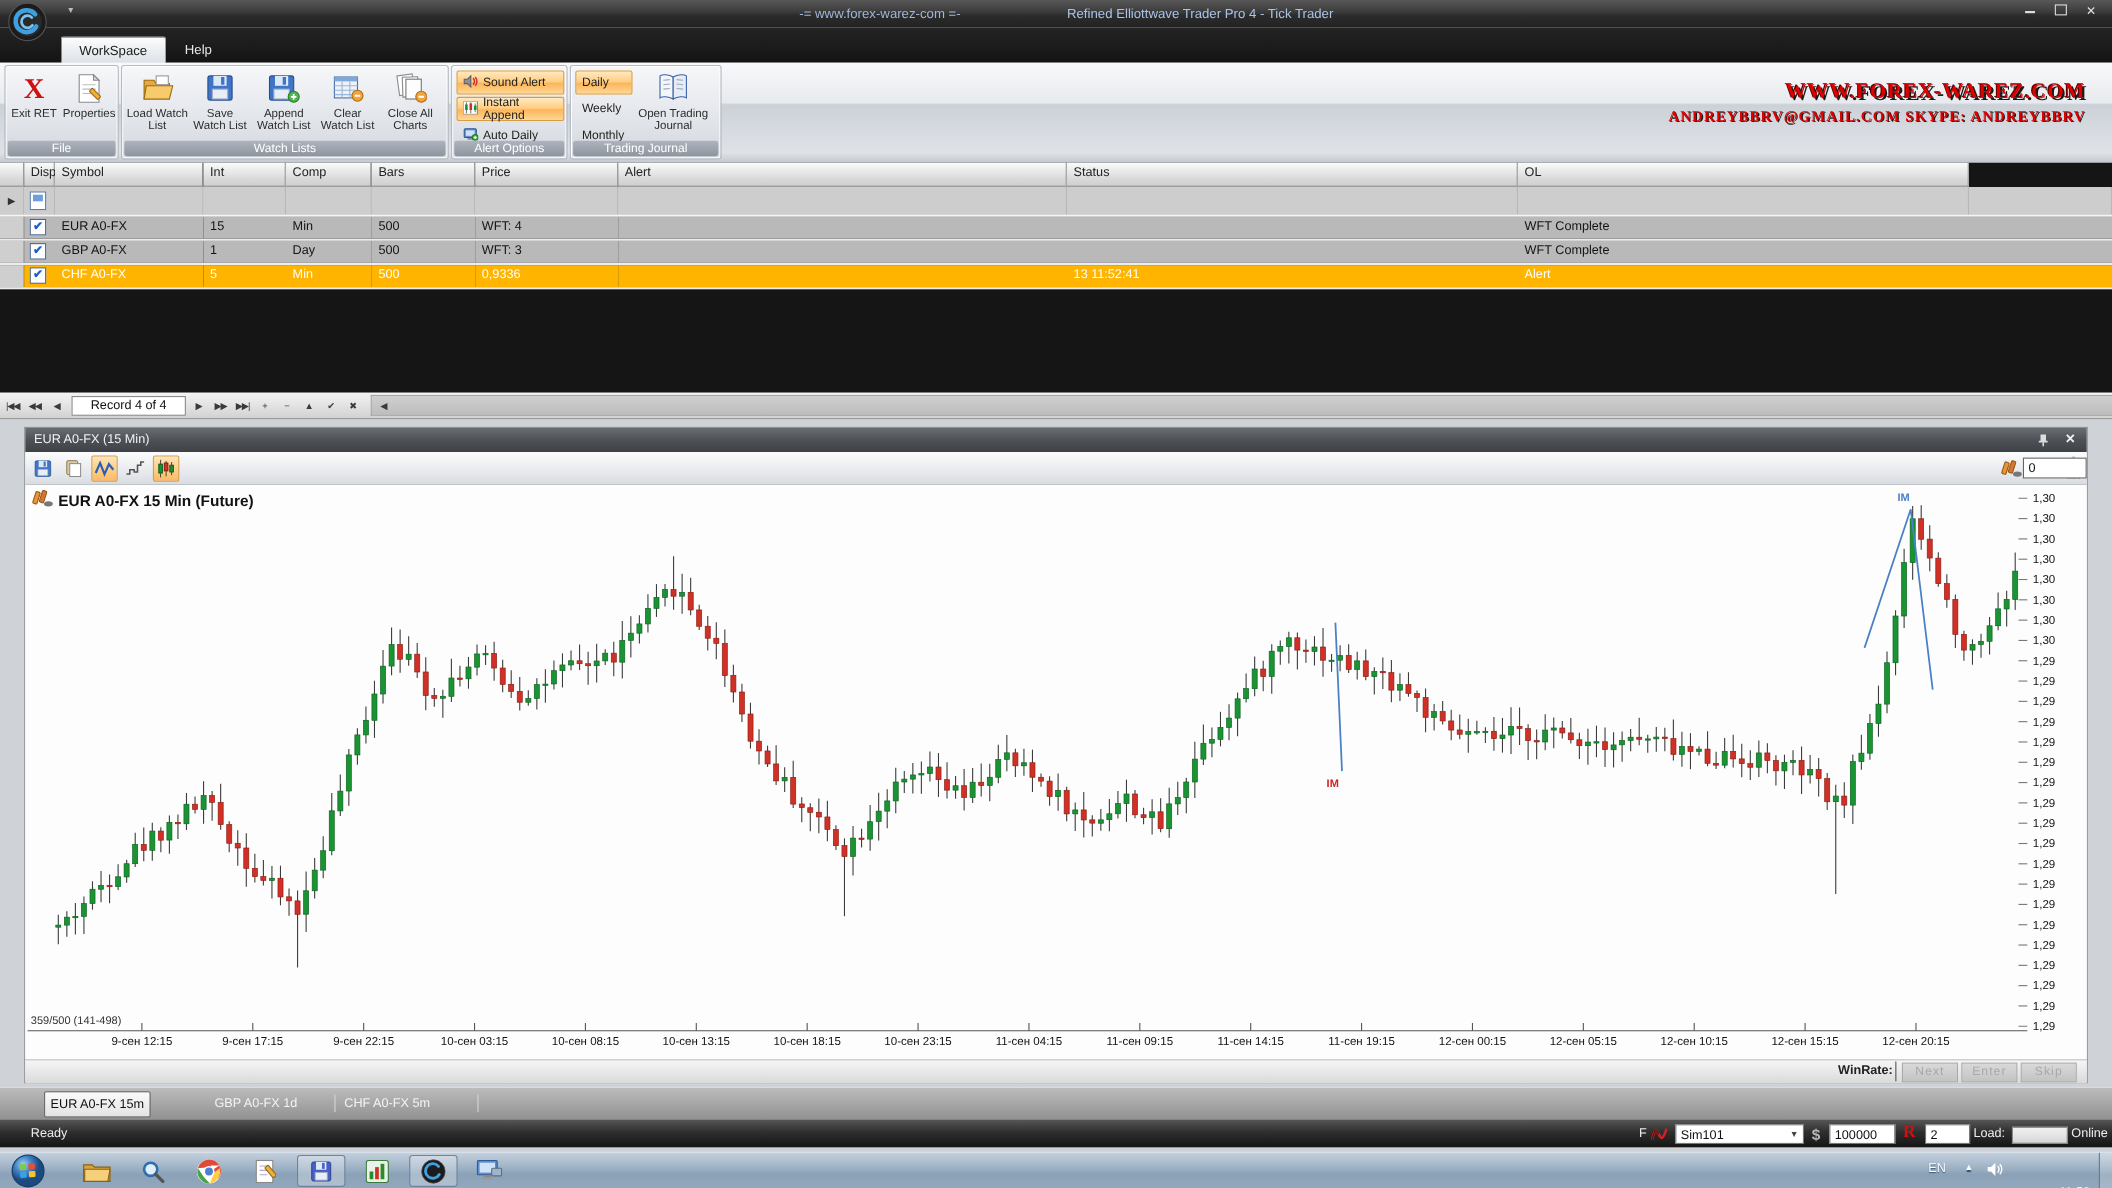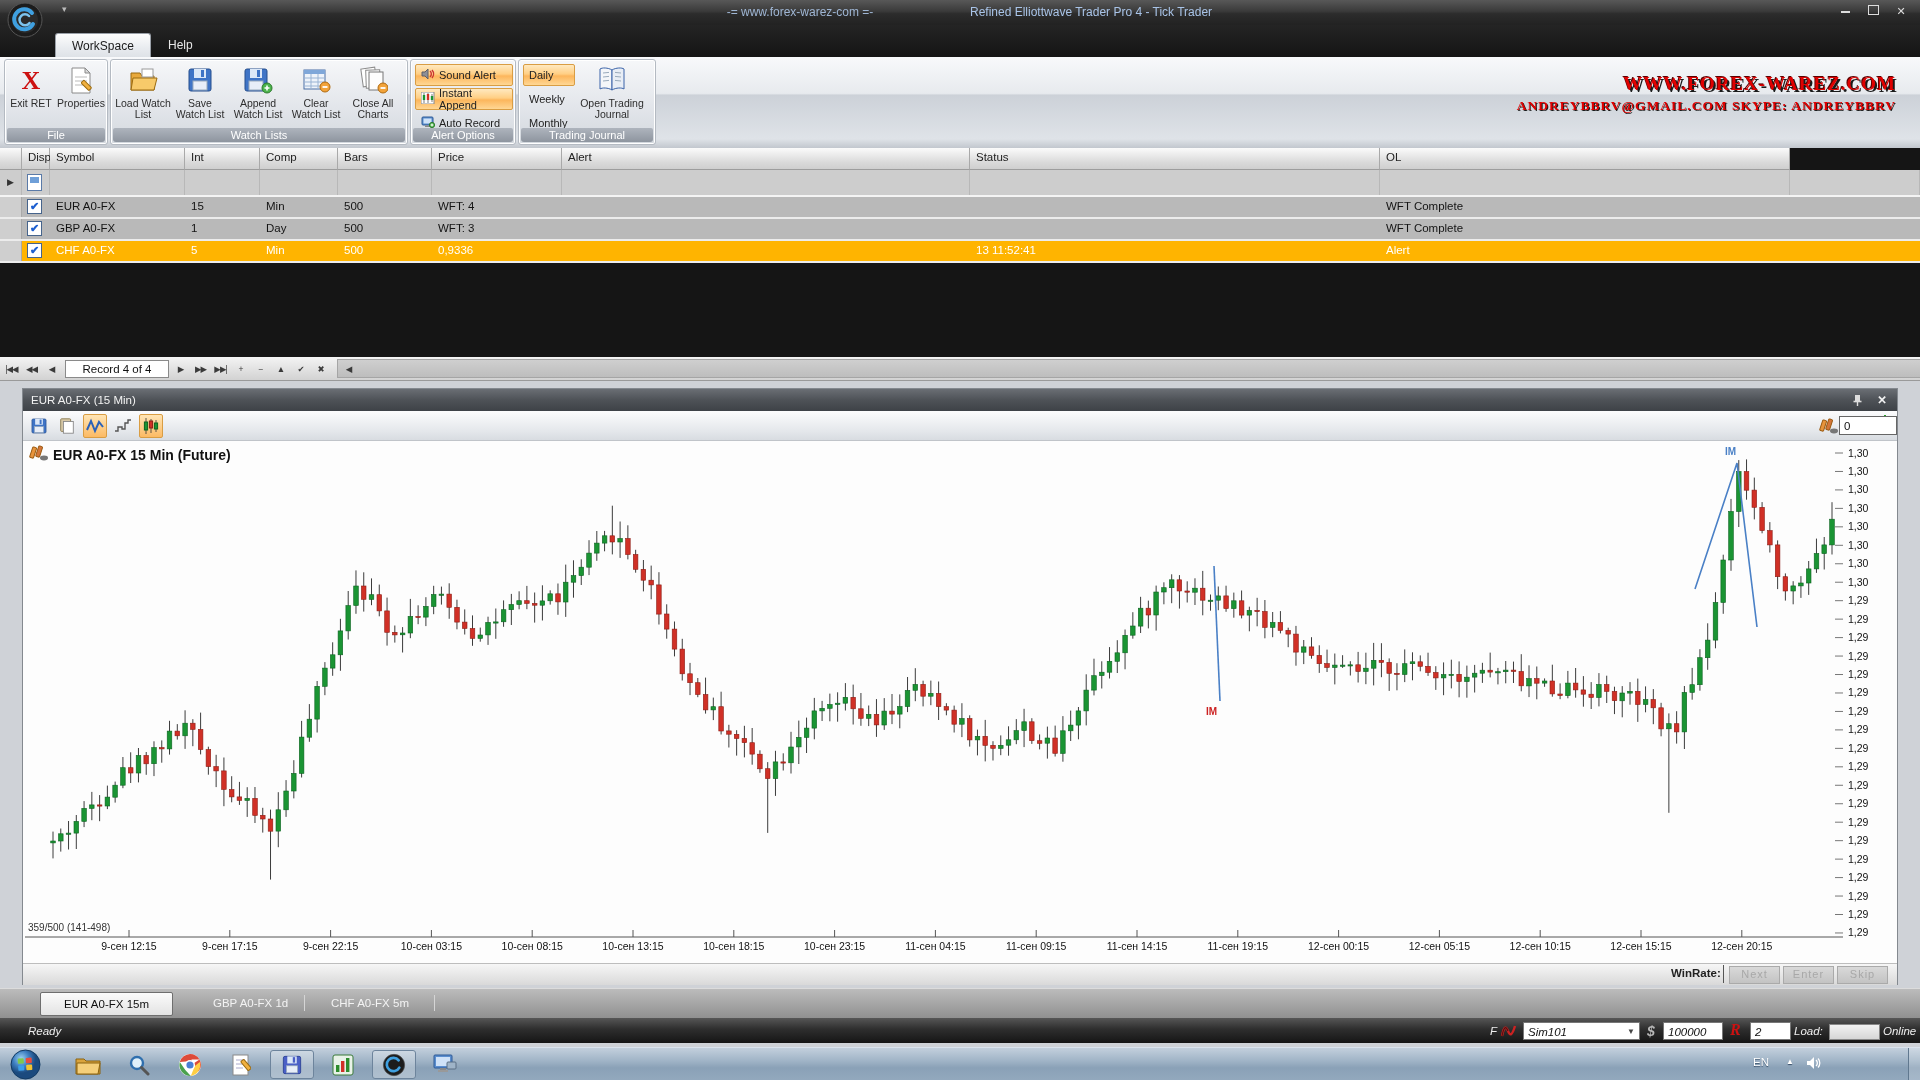--- a/index.html
+++ b/index.html
@@ -68,26 +68,26 @@
   .tbi{width:24px;height:24px;margin-left:4px;display:flex;align-items:center;justify-content:center;border-radius:2px;}
   .tbi.on{background:linear-gradient(#ffe5b5,#fcba64);border:1px solid #d99d43;box-sizing:border-box;}
   .chartarea{left:0;top:52px;width:1874px;height:522px;background:#fdfdfd;}
   .winrate{left:0;top:574px;width:1874px;height:21px;background:linear-gradient(#f6f6f6,#d9d9d9);
       border-top:1px solid #bdbdbd;}
   .wrbtn{position:absolute;top:2px;width:49px;height:16px;background:linear-gradient(#d9d9d9,#c3c3c3);
       border:1px solid #aaa;color:#a8a8a8;font-weight:normal;font-size:11px;text-align:center;line-height:15px;letter-spacing:1px;}
   .instlabel{font-weight:bold;font-size:14px;color:#111;}
   
   .doctabs{left:0;top:988px;width:1920px;height:30px;background:linear-gradient(#bcbcbc,#8f8f8f);border-top:1px solid #dcdcdc;}
-  .dtab{position:absolute;top:3px;height:22px;line-height:22px;padding:0 23px;font-size:11.5px;color:#f3f3f3;}
+  .dtab{position:absolute;top:3px;height:22px;line-height:22px;padding:0 5px;font-size:11.5px;color:#f3f3f3;}
   .dtab.active{background:linear-gradient(#fbfbfb,#e3e3e3);border:1px solid #6e6e6e;border-radius:2px;color:#111;}
   .dsep{position:absolute;top:6px;width:1px;height:16px;background:#d5d5d5;}
   
   .statusbar{left:0;top:1018px;width:1920px;height:25px;background:linear-gradient(#565656,#2e2e2e 45%,#151515);
-      color:#eee;font-style:italic;}
+      color:#eee;}
   .sb-input{position:absolute;top:4px;height:18px;background:#fff;border:1px solid #777;color:#111;
       font-size:11.5px;line-height:18px;padding-left:4px;box-sizing:border-box;}
   
   .taskbar{left:0;top:1047px;width:1920px;height:33px;
       background:linear-gradient(#c3d0dd,#9fb3c6 40%,#8aa1b7 60%,#93a9be);border-top:1px solid #dbe4ee;}
   .tbicon{position:absolute;top:2px;width:44px;height:29px;border-radius:3px;display:flex;align-items:center;justify-content:center;}
   .tbicon.pressed{background:rgba(255,255,255,.28);border:1px solid #6d849c;box-sizing:border-box;}
   .traytext{color:#fff;text-shadow:0 1px 1px #39506a;font-size:11.5px;}
   text{font-family:"Liberation Sans",sans-serif;}
 </style>
@@ -235,21 +235,21 @@
       <div class="togglebtn plainbtn" style="left:4px;top:52px;width:86px;">
         <span>
           <svg width="14" height="12" viewBox="0 0 14 12">
               <rect x="1" y="1" width="11" height="8" rx="1" fill="#5b8ecf" stroke="#2f5a96"></rect>
               <rect x="2.5" y="2.5" width="8" height="5" fill="#cfe2f8"></rect>
               <rect x="4" y="9.5" width="5" height="1.5" fill="#888"></rect>
               <circle cx="11" cy="9" r="2.6" fill="#4db44d" stroke="#2c7a2c"></circle>
               <path d="M11,7.6 v2.8 M9.6,9 h2.8" stroke="#fff" stroke-width="1"></path>
             </svg>
         </span>
-        <span>Auto Record</span>
+        <span>Auto Daily</span>
       </div>
       <div class="rgrouplabel">Alert Options</div>
     </div>
 
     <div class="abs rgroup" style="left:518px;width:136px;">
       <div class="togglebtn toggled" style="left:4px;top:4px;width:40px;">
         <span>Daily</span>
       </div>
       <div class="togglebtn plainbtn" style="left:4px;top:28px;width:44px;">
         <span>Weekly</span>

